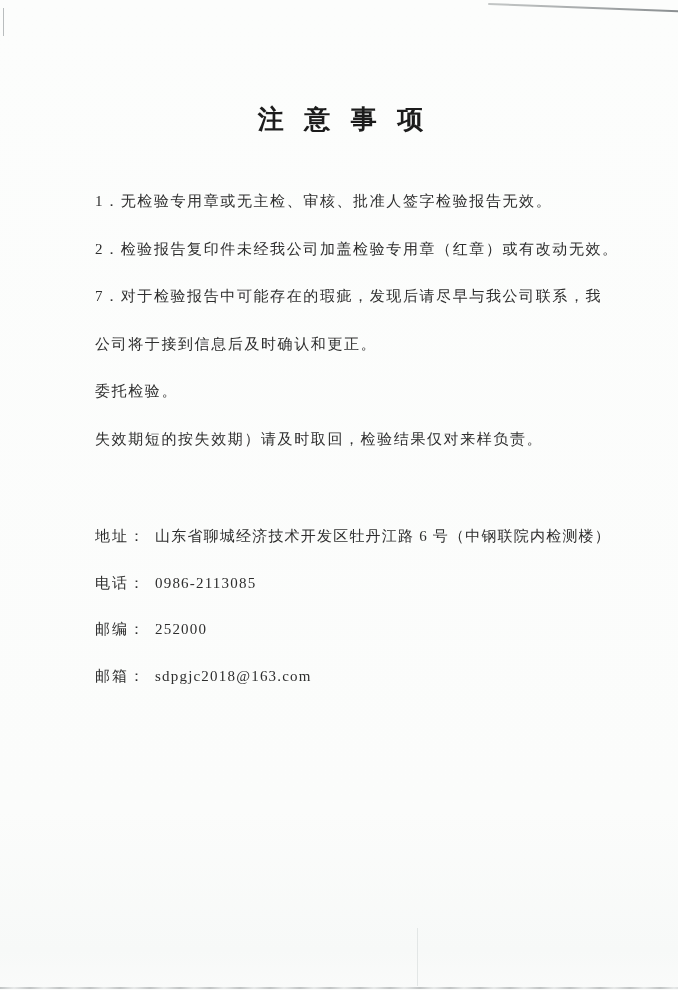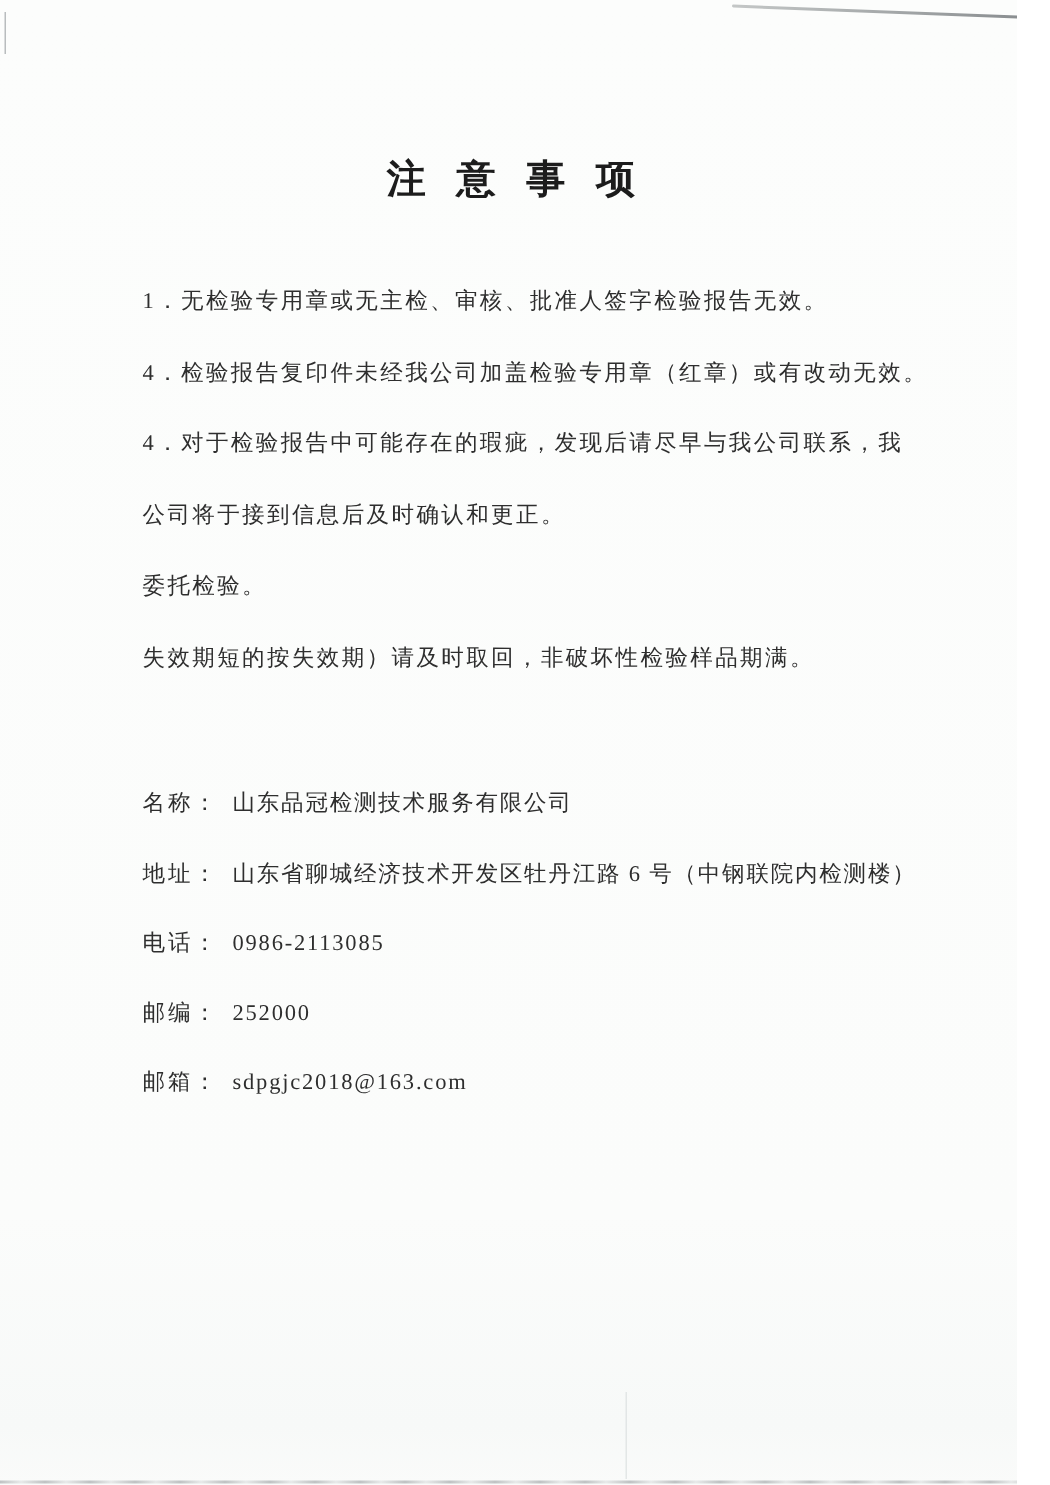--- a/index.html
+++ b/index.html
@@ -102,31 +102,28 @@
 
   <div class="streak-top-right"></div>
   <div class="edge-left-mark"></div>
   <div class="edge-bottom-line"></div>
   <div class="faint-vertical"></div>
 
   <h1 class="title">注 意 事 项</h1>
 
   <div class="notes">
     <div class="note-line">1．无检验专用章或无主检、审核、批准人签字检验报告无效。</div>
-    <div class="note-line">4．检验报告复印件未经我公司加盖检验专用章（红章）或有改动无效。</div>
-    <div class="note-line">4．对于检验报告中可能存在的瑕疵，发现后请尽早与我公司联系，我</div>
+    <div class="note-line">2．检验报告复印件未经我公司加盖检验专用章（红章）或有改动无效。</div>
+    <div class="note-line">7．对于检验报告中可能存在的瑕疵，发现后请尽早与我公司联系，我</div>
     <div class="note-line">公司将于接到信息后及时确认和更正。</div>
     <div class="note-line">委托检验。</div>
-    <div class="note-line">失效期短的按失效期）请及时取回，非破坏性检验样品期满。</div>
+    <div class="note-line">失效期短的按失效期）请及时取回，检验结果仅对来样负责。</div>
   </div>
 
   <div class="contact">
-    <div class="contact-row">
-      <span class="clabel">名称：</span><span class="cvalue">山东品冠检测技术服务有限公司</span>
-    </div>
     <div class="contact-row">
       <span class="clabel">地址：</span><span class="cvalue">山东省聊城经济技术开发区牡丹江路 6 号（中钢联院内检测楼）</span>
     </div>
     <div class="contact-row">
       <span class="clabel">电话：</span><span class="cvalue">0986-2113085</span>
     </div>
     <div class="contact-row">
       <span class="clabel">邮编：</span><span class="cvalue">252000</span>
     </div>
     <div class="contact-row">

